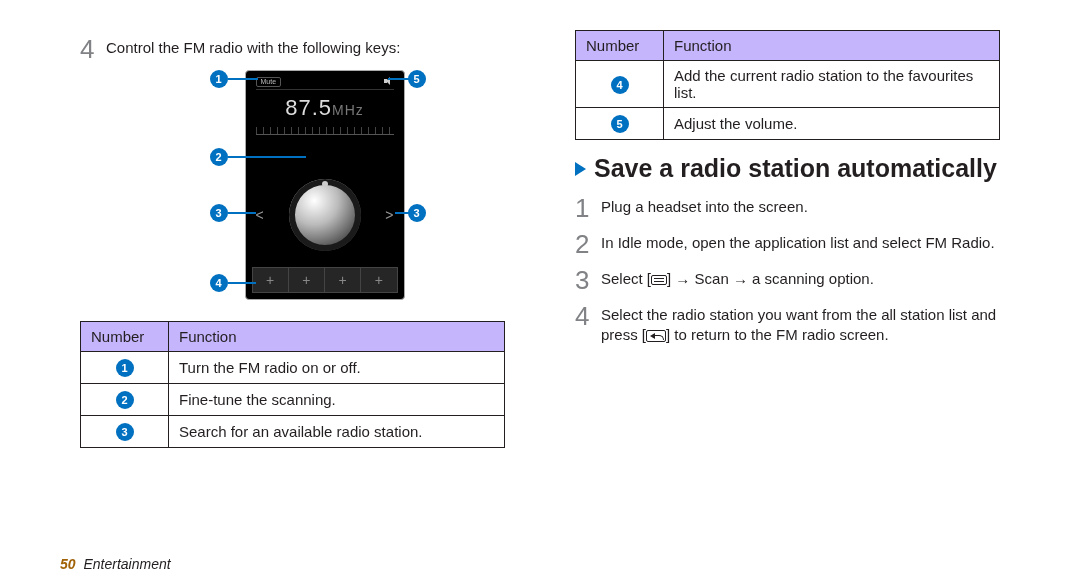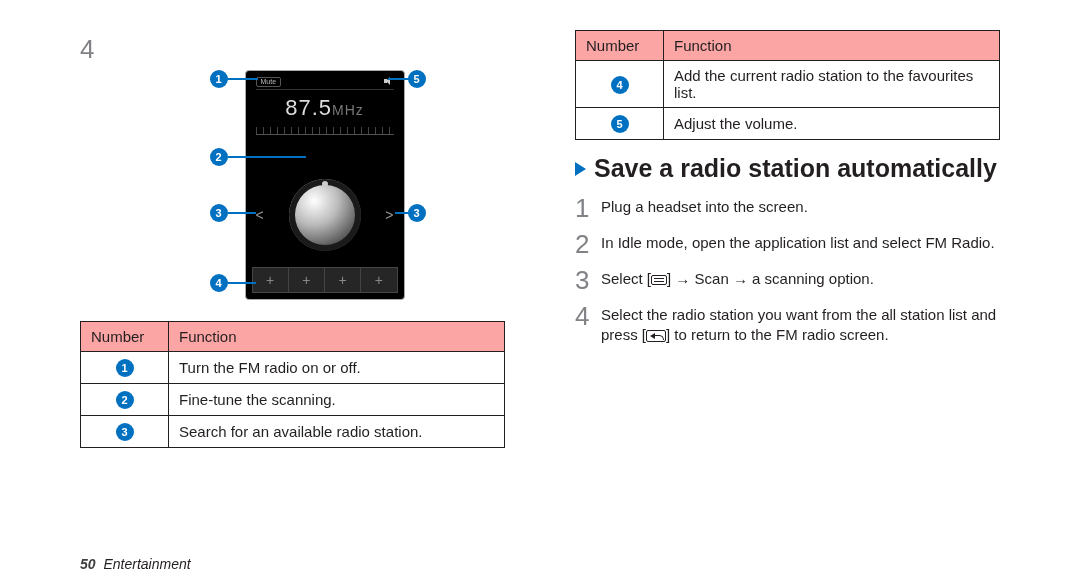--- a/index.html
+++ b/index.html
@@ -180,21 +180,21 @@
     margin-bottom: 14px;
   }
   table.func th, table.func td {
     border: 1px solid #231f20;
     padding: 6px 10px;
     font-size: 15px;
     text-align: left;
     vertical-align: middle;
   }
   table.func th {
-    background: #fca5a5;
+    background: #c4b5fd;
     font-weight: normal;
   }
   table.func td.num {
     text-align: center;
     width: 88px;
   }
   .bullet-num {
     display: inline-block;
     width: 18px; height: 18px;
     border-radius: 50%;
@@ -269,34 +269,34 @@
   .footer {
     position: absolute;
     bottom: 14px;
     left: 60px;
     font-size: 14px;
     color: #231f20;
   }
   .footer .pg {
     font-style: italic;
     font-weight: bold;
-    color: #404040;
+    color: #a16207;
     margin-right: 4px;
-    margin-left: 20px;
   }
   .footer .sec { font-style: italic; }
 </style>
 </head>
 <body>
 
 <div class="page">
 
   <div class="col col-left">
     <div class="step">
       <div class="step-num">4</div>
+      <div class="step-body">Control the FM radio with the following keys:</div>
     </div>
 
     <div class="diagram">
 
       <div class="phone">
         <div class="topbar">
           <span class="mute">Mute</span>
           <span class="speaker-icon"></span>
         </div>
         <div class="freq">

